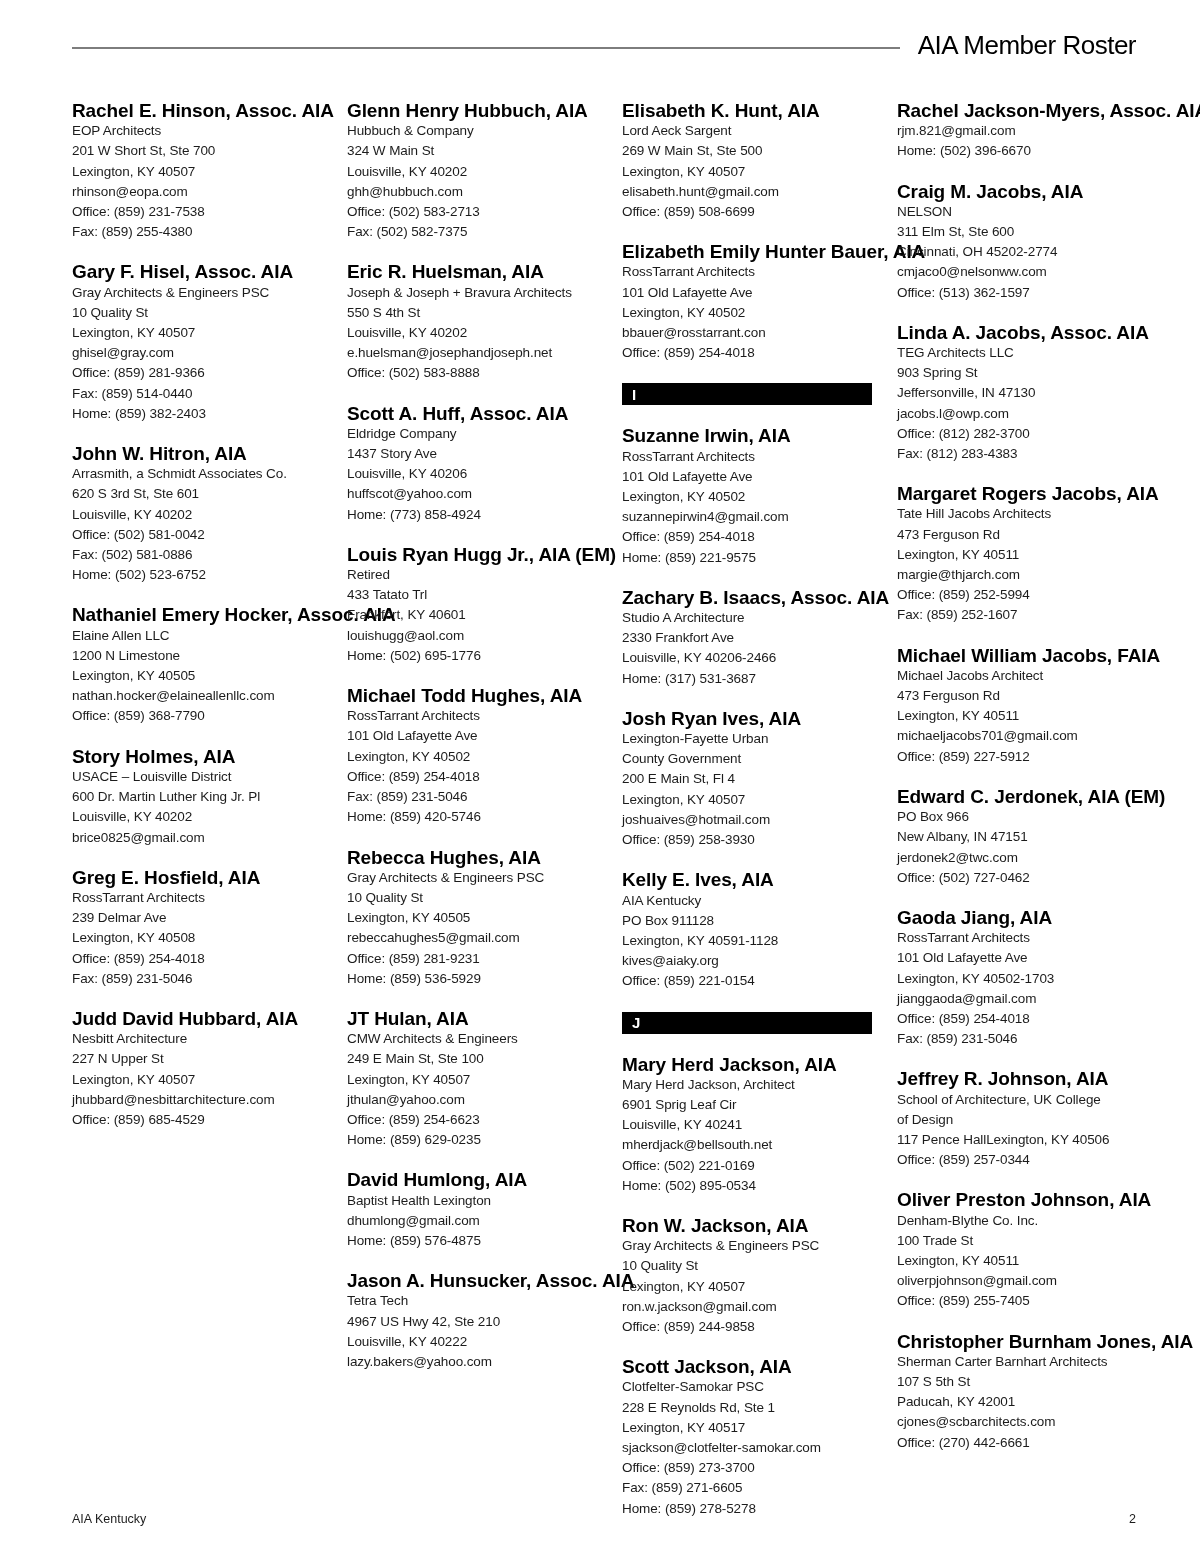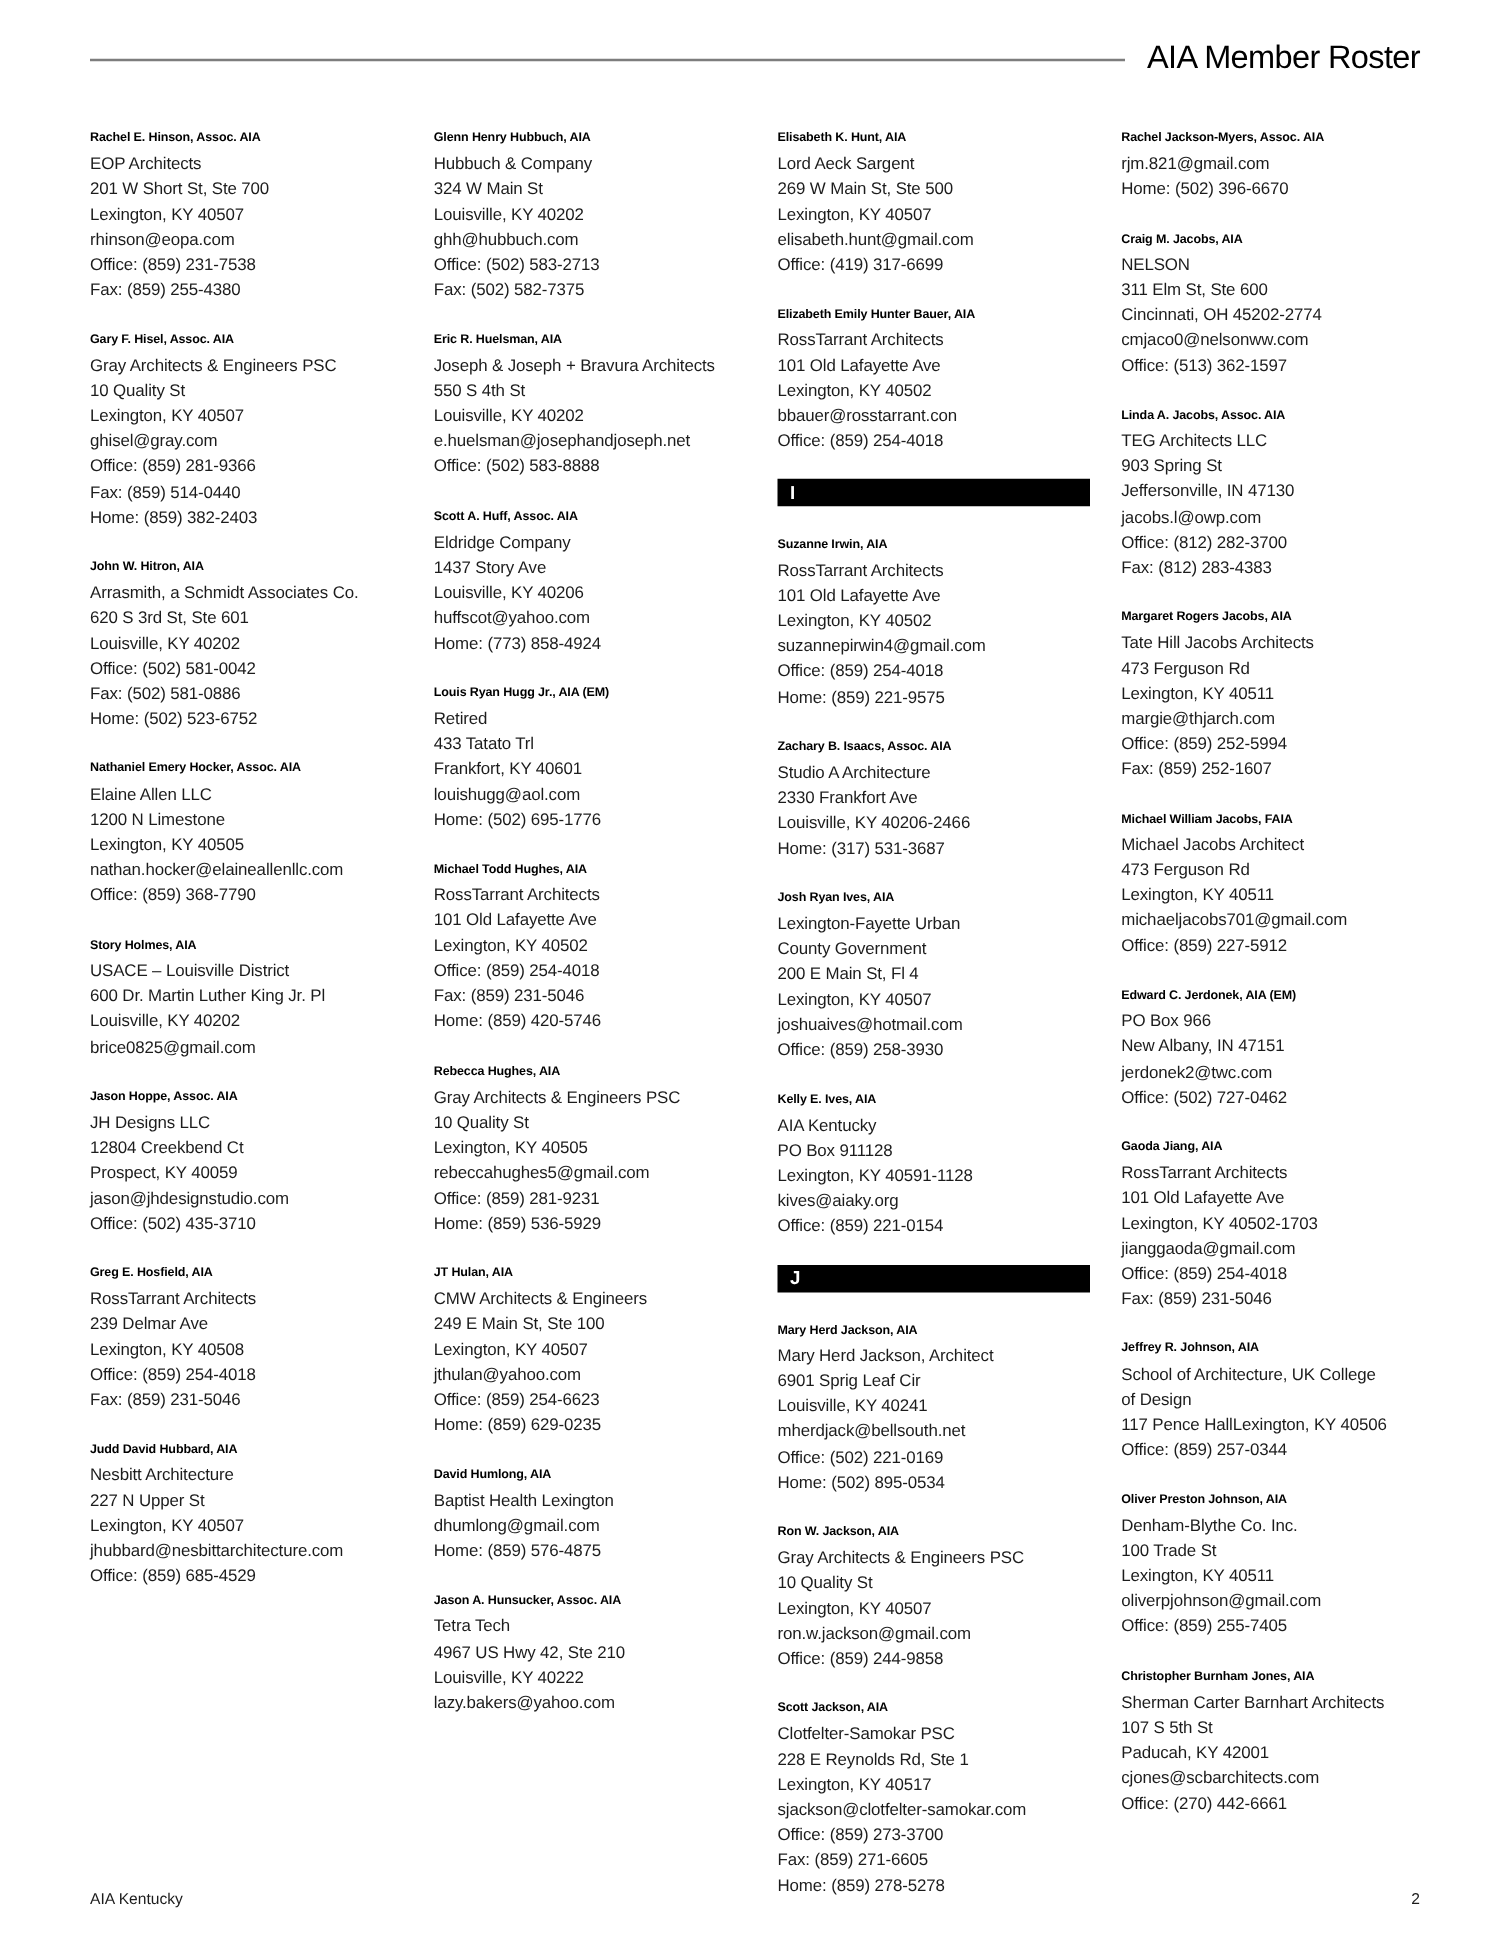--- a/index.html
+++ b/index.html
@@ -44,21 +44,21 @@
     left: 72px;
     display: flex;
     gap: 20px;
   }
   .col {
     width: 255px;
     flex: 0 0 255px;
   }
   .entry { margin-bottom: 20px; }
   .mname {
-    font-size: 10px;
+    font-size: 19px;
     line-height: 20.2px;
     font-weight: 700;
     color: #000;
     letter-spacing: -0.1px;
     white-space: nowrap;
   }
   .mline {
     font-size: 13.5px;
     line-height: 20.2px;
     color: #1c1c1c;
@@ -136,28 +136,20 @@
           <div class="mline">Office: (859) 368-7790</div>
         </div>
         <div class="entry">
           <div class="mname">Story Holmes, AIA</div>
           <div class="mline">USACE – Louisville District</div>
           <div class="mline">600 Dr. Martin Luther King Jr. Pl</div>
           <div class="mline">Louisville, KY 40202</div>
           <div class="mline">brice0825@gmail.com</div>
         </div>
         <div class="entry">
-          <div class="mname">Jason Hoppe, Assoc. AIA</div>
-          <div class="mline">JH Designs LLC</div>
-          <div class="mline">12804 Creekbend Ct</div>
-          <div class="mline">Prospect, KY 40059</div>
-          <div class="mline">jason@jhdesignstudio.com</div>
-          <div class="mline">Office: (502) 435-3710</div>
-        </div>
-        <div class="entry">
           <div class="mname">Greg E. Hosfield, AIA</div>
           <div class="mline">RossTarrant Architects</div>
           <div class="mline">239 Delmar Ave</div>
           <div class="mline">Lexington, KY 40508</div>
           <div class="mline">Office: (859) 254-4018</div>
           <div class="mline">Fax: (859) 231-5046</div>
         </div>
         <div class="entry">
           <div class="mname">Judd David Hubbard, AIA</div>
           <div class="mline">Nesbitt Architecture</div>
@@ -242,21 +234,21 @@
           <div class="mline">lazy.bakers@yahoo.com</div>
         </div>
       </div>
     <div class="col">
         <div class="entry">
           <div class="mname">Elisabeth K. Hunt, AIA</div>
           <div class="mline">Lord Aeck Sargent</div>
           <div class="mline">269 W Main St, Ste 500</div>
           <div class="mline">Lexington, KY 40507</div>
           <div class="mline">elisabeth.hunt@gmail.com</div>
-          <div class="mline">Office: (419) 317-6699</div>
+          <div class="mline">Office: (859) 508-6699</div>
         </div>
         <div class="entry">
           <div class="mname">Elizabeth Emily Hunter Bauer, AIA</div>
           <div class="mline">RossTarrant Architects</div>
           <div class="mline">101 Old Lafayette Ave</div>
           <div class="mline">Lexington, KY 40502</div>
           <div class="mline">bbauer@rosstarrant.con</div>
           <div class="mline">Office: (859) 254-4018</div>
         </div>
         <div class="section">

